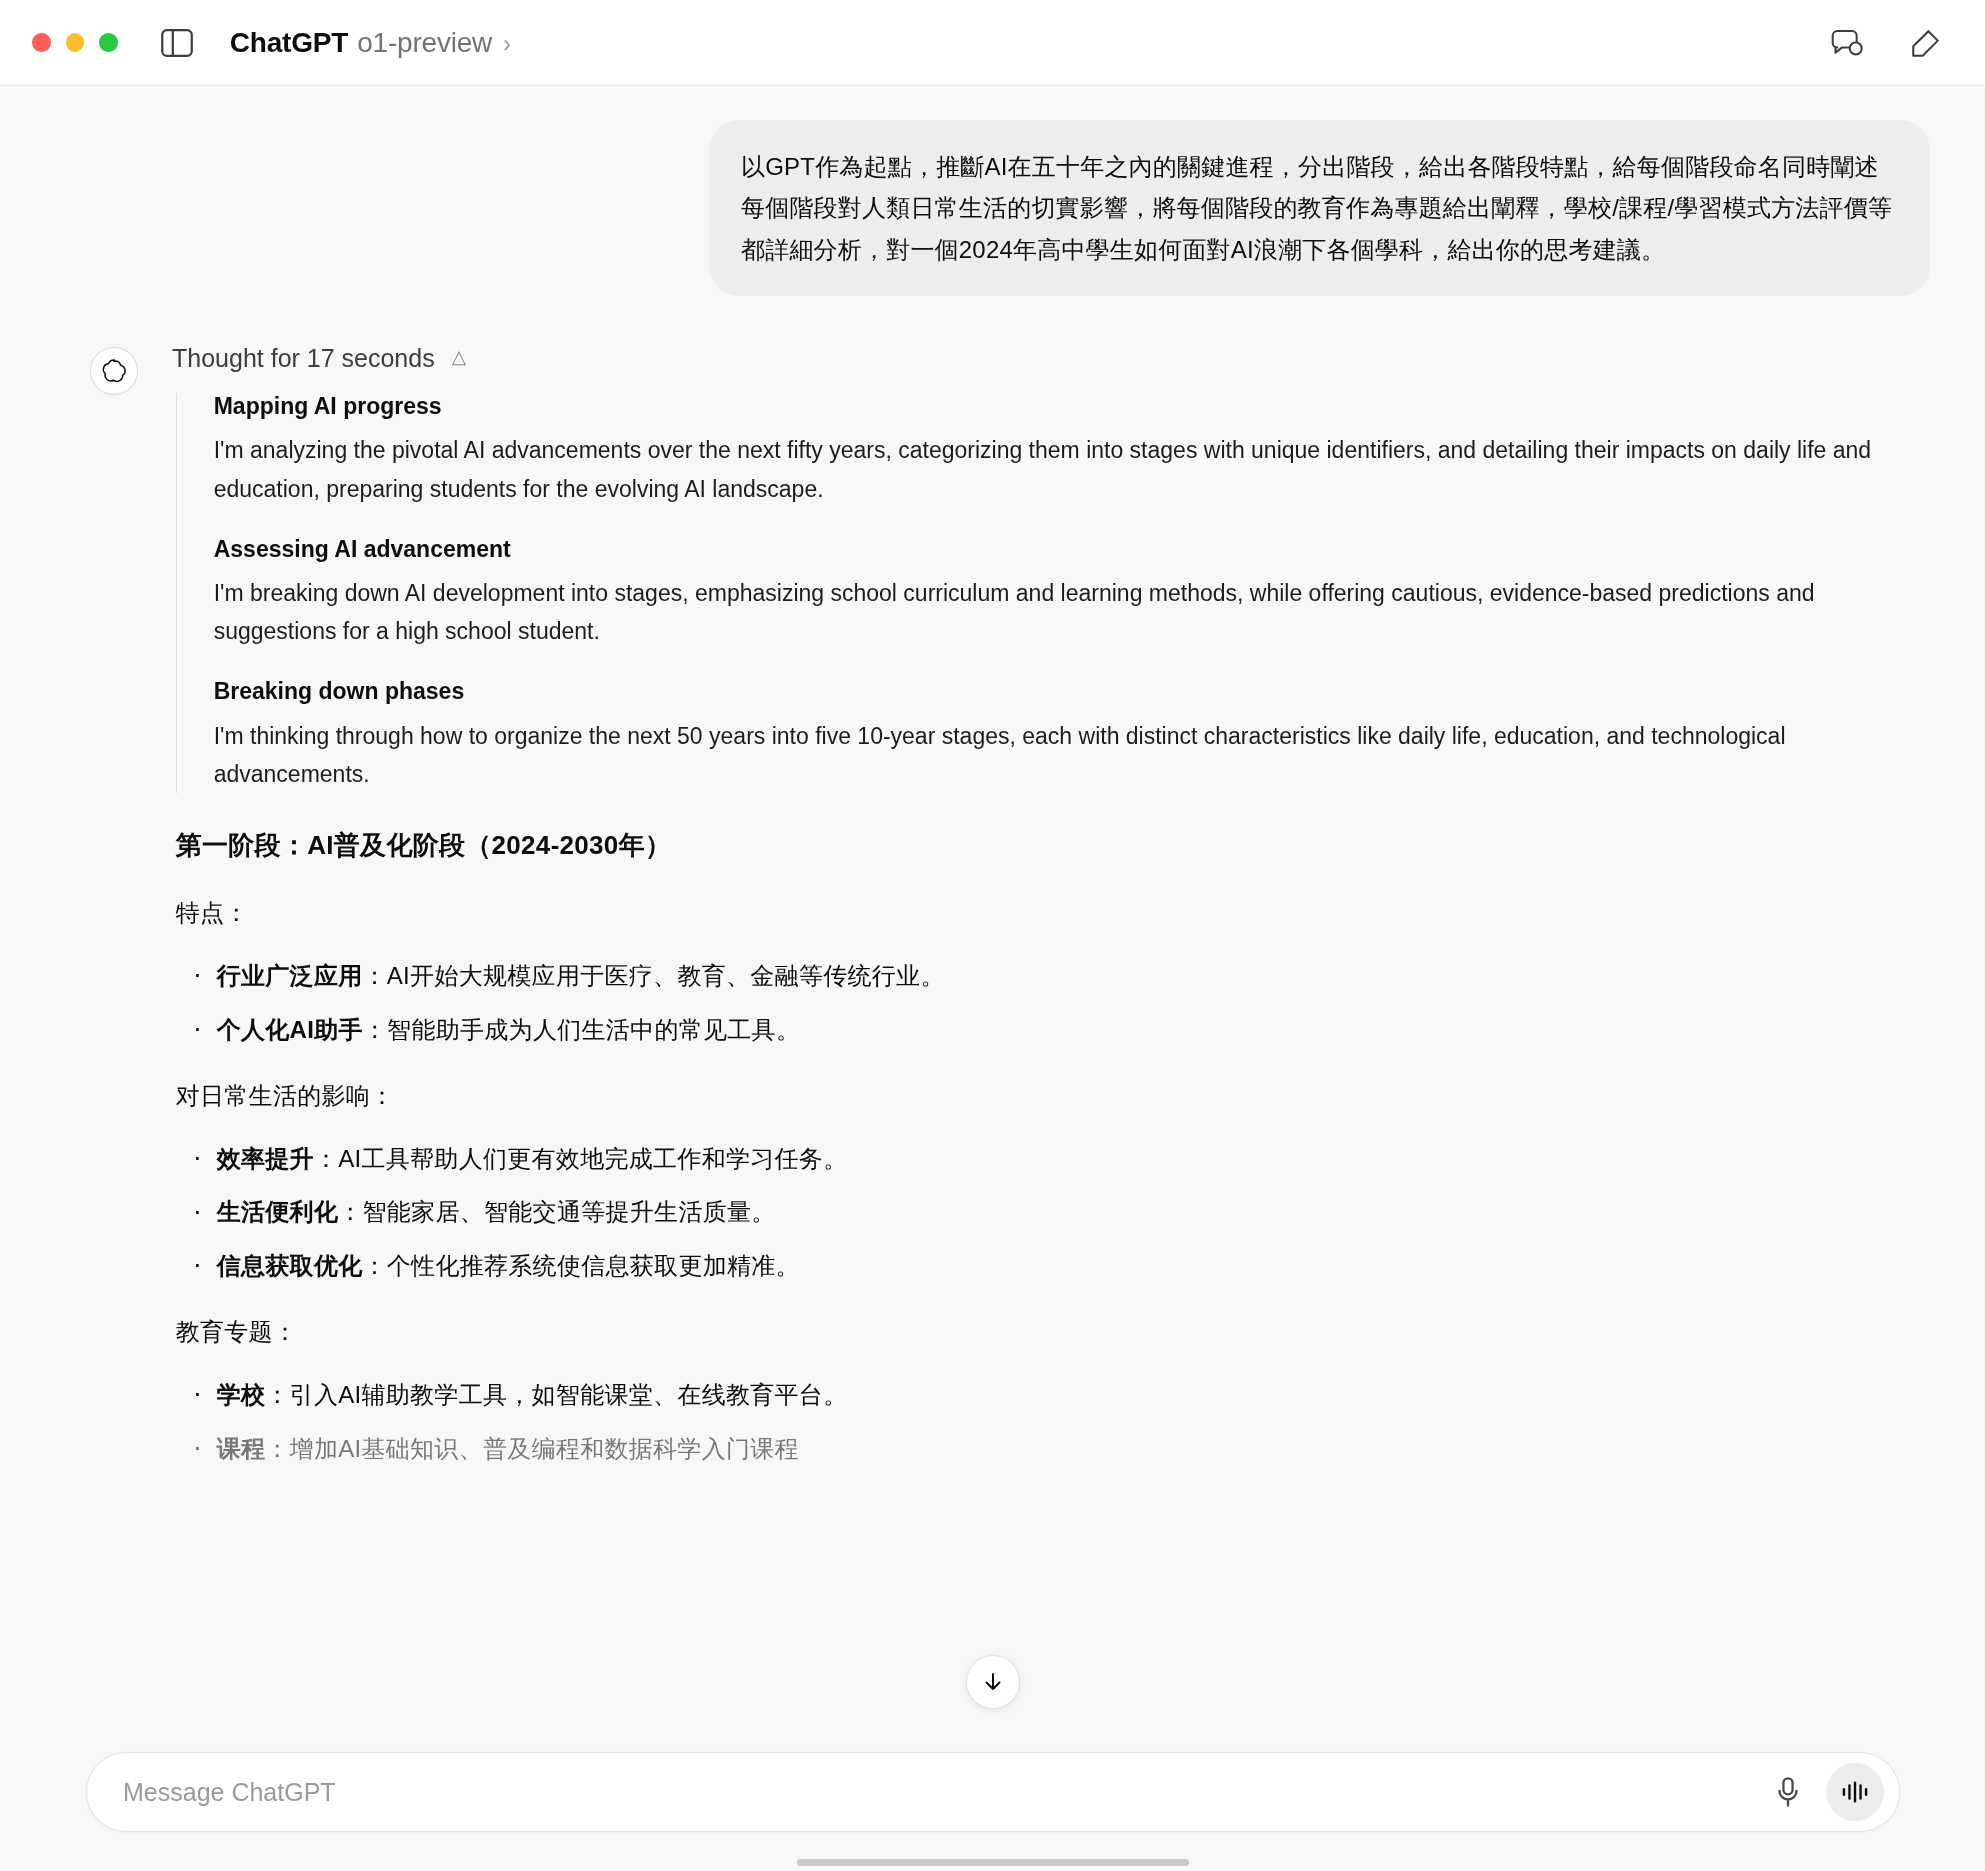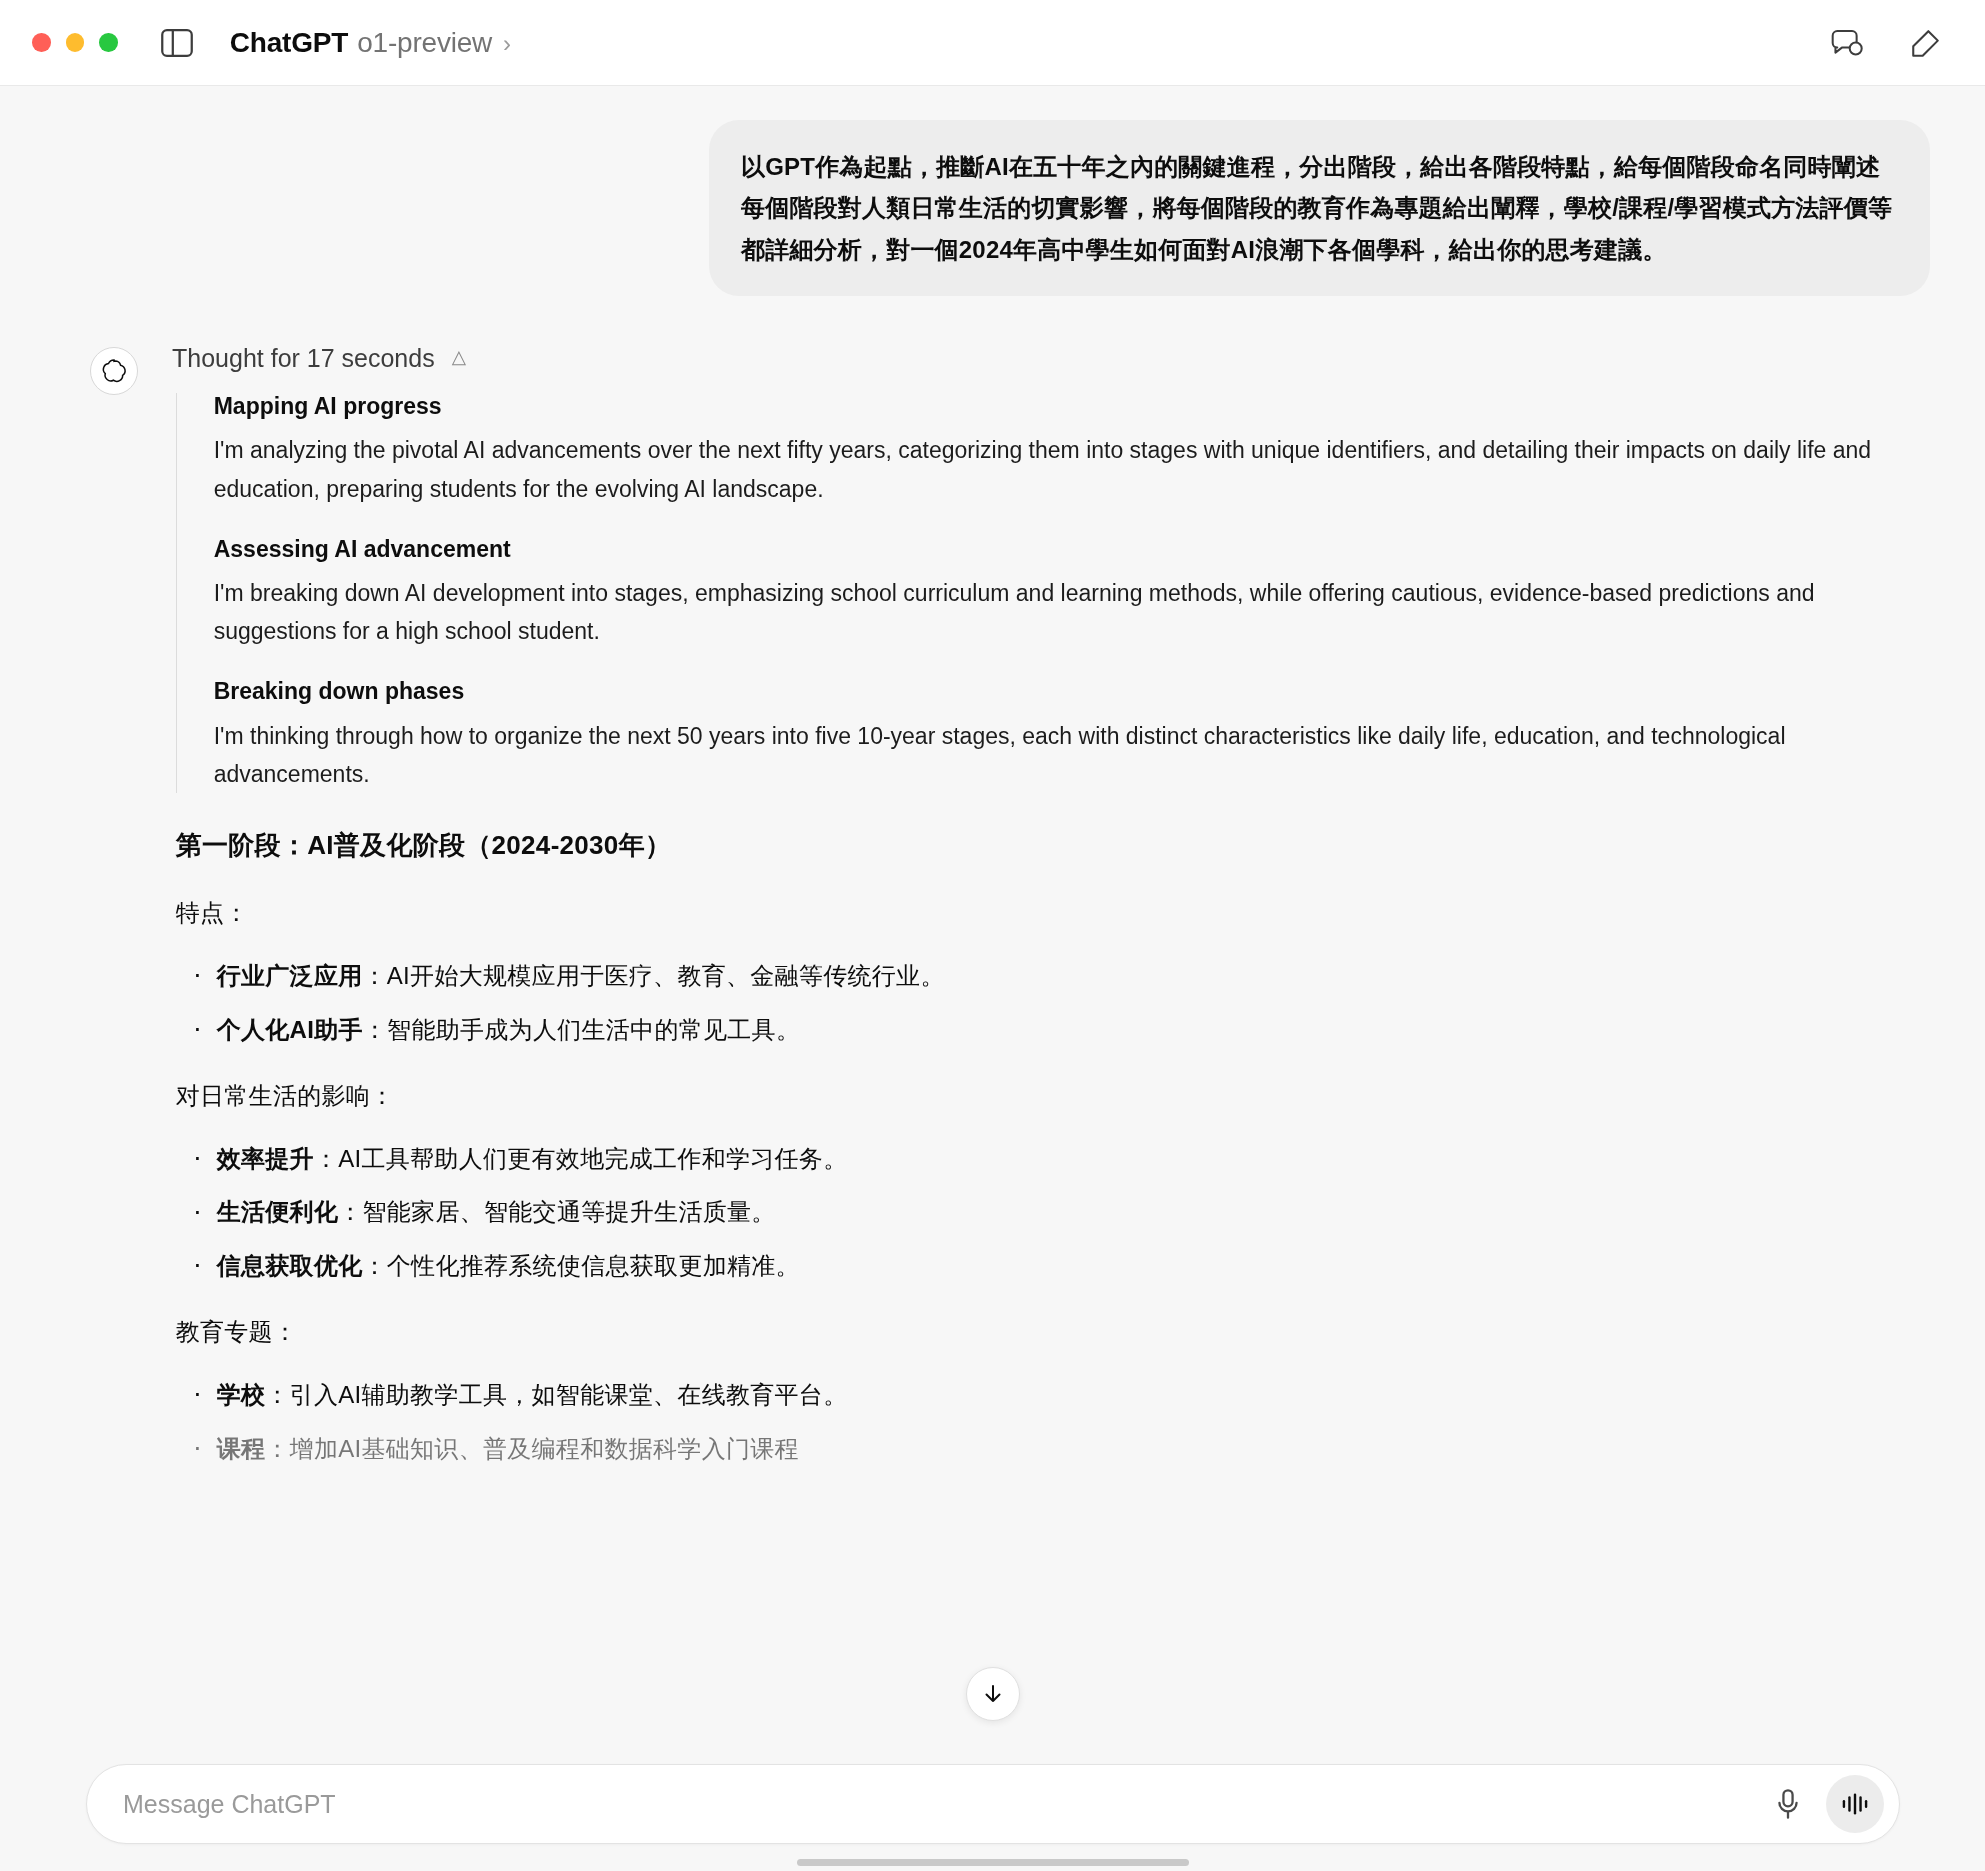--- a/index.html
+++ b/index.html
@@ -85,21 +85,20 @@
     position: relative;
     padding: 0 0 0 0;
   }
   .scroll-inner {
     padding: 34px 56px 0 56px;
     max-width: 1986px;
   }
   .user-row {
     display: flex;
     justify-content: flex-end;
-    font-weight: bold;
   }
   .user-bubble {
     background: #ededed;
     border-radius: 30px;
     padding: 26px 32px;
     max-width: 1221px;
     font-size: 24px;
     line-height: 1.72;
     color: #0d0d0d;
     letter-spacing: 0.2px;
@@ -209,21 +208,21 @@
     box-shadow: 0 1.9px 7.5px rgba(0,0,0,0.08);
     display: flex; align-items: center; justify-content: center;
     cursor: pointer;
     z-index: 5;
   }
 
   
   .composer-wrap {
     flex: 0 0 auto;
     background: #f7f7f7;
-    padding: 24px 86px 28px 86px;
+    padding: 24px 86px 40px 86px;
   }
   .composer {
     height: 80px;
     background: #ffffff;
     border: 0.9px solid #e3e3e3;
     border-radius: 41px;
     display: flex;
     align-items: center;
     padding: 0 15px 0 34px;
     box-shadow: 0 0.9px 2.8px rgba(0,0,0,0.04);

